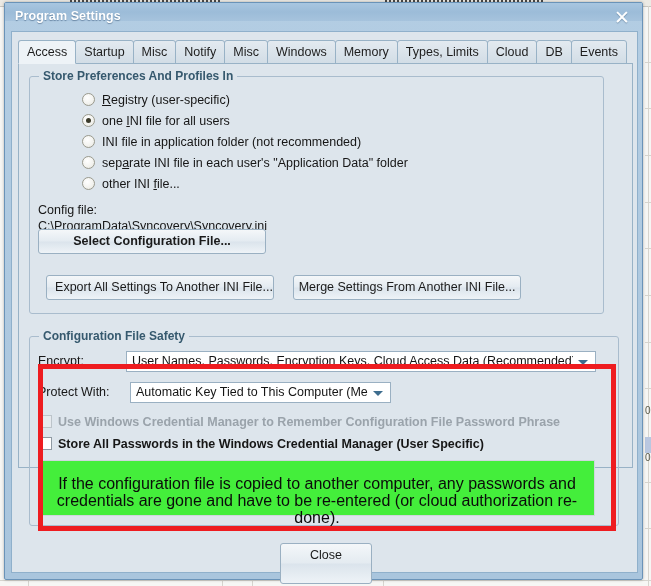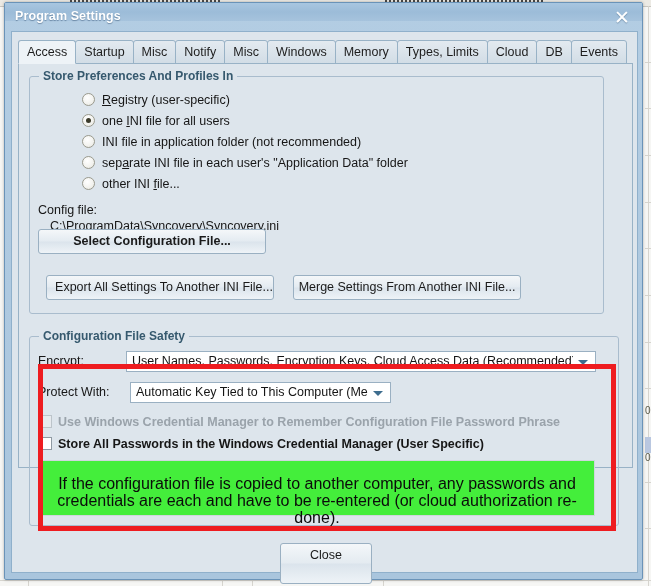--- a/index.html
+++ b/index.html
@@ -368,21 +368,21 @@
           <div class="radio-row" style="left:52px; top:76px;">
             <span class="radio-dot"></span>
             <span class="radio-label">sep<span class="u">a</span>rate INI file in each user's "Application Data" folder</span>
           </div>
           <div class="radio-row" style="left:52px; top:97px;">
             <span class="radio-dot"></span>
             <span class="radio-label">other INI <span class="u">f</span>ile...</span>
           </div>
 
           <div class="plain" style="left:8px; top:126px;">Config file:</div>
-          <div class="plain" style="left:8px; top:142px;margin-left:12px;">C:\ProgramData\Syncovery\Syncovery.ini</div>
+          <div class="plain" style="left:8px; top:142px;">C:\ProgramData\Syncovery\Syncovery.ini</div>
 
           <div class="btn" style="left:8px; top:152px; width:228px;font-weight:bold;">Select Configuration File...</div>
           <div class="btn" style="left:16px; top:198px; width:228px;text-align:right;">Export All Settings To Another INI File...</div>
           <div class="btn" style="left:263px; top:198px; width:228px;">Merge Settings From Another INI File...</div>
         </div>
 
         <div class="groupbox" style="left:10px; top:272px; width:590px; height:190px;">
           <div class="group-legend">Configuration File Safety</div>
 
           <div class="plain" style="left:8px; top:17px;">Encrypt:</div>
@@ -401,21 +401,21 @@
             <span class="cb-box"></span>
             <span class="cb-label">Use Windows Credential Manager to Remember Configuration File Password Phrase</span>
           </div>
           <div class="cb-row" style="left:9px; top:98px;">
             <span class="cb-box"></span>
             <span class="cb-label">Store All Passwords in the Windows Credential Manager (User Specific)</span>
           </div>
 
           <div class="notice" style="left:9px; top:123px; width:556px; height:56px;">
             <div>If the configuration file is copied to another computer, any passwords and</div>
-            <div>credentials are each and have to be re-entered (or cloud authorization re-done).</div>
+            <div>credentials are gone and have to be re-entered (or cloud authorization re-done).</div>
           </div>
         </div>
 
       </div>
 
       <div class="btn" style="left:268px; top:511px; width:92px; height:41px;">Close</div>
 
     </div>
   </div>
 

